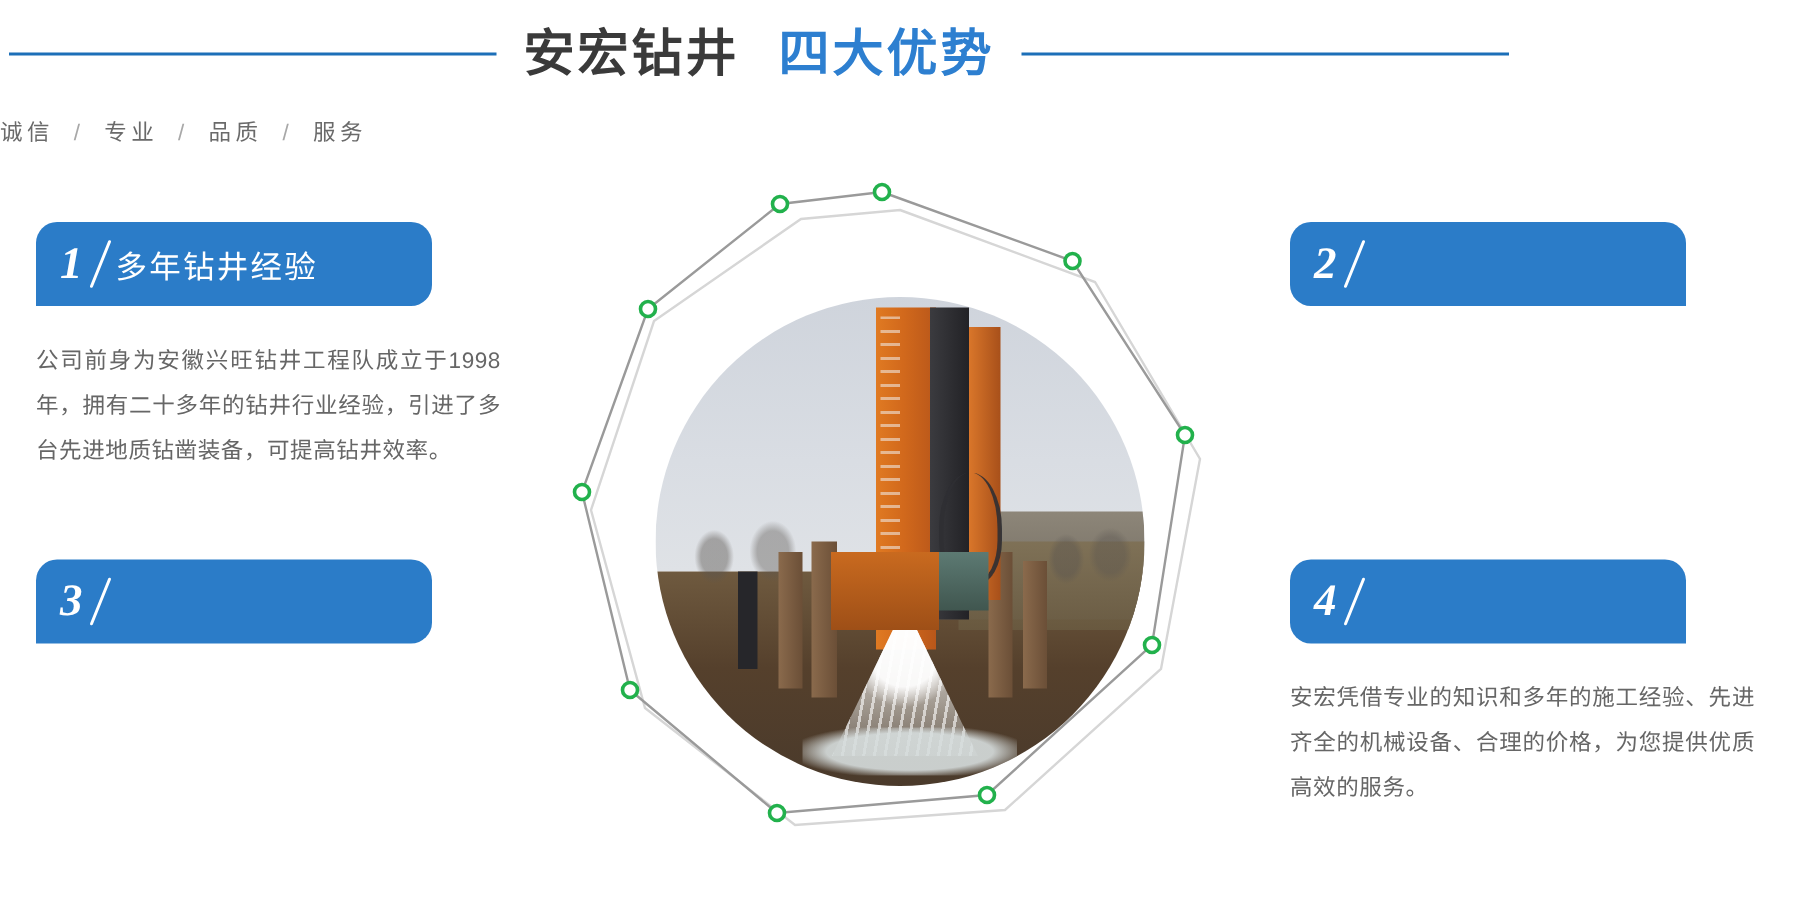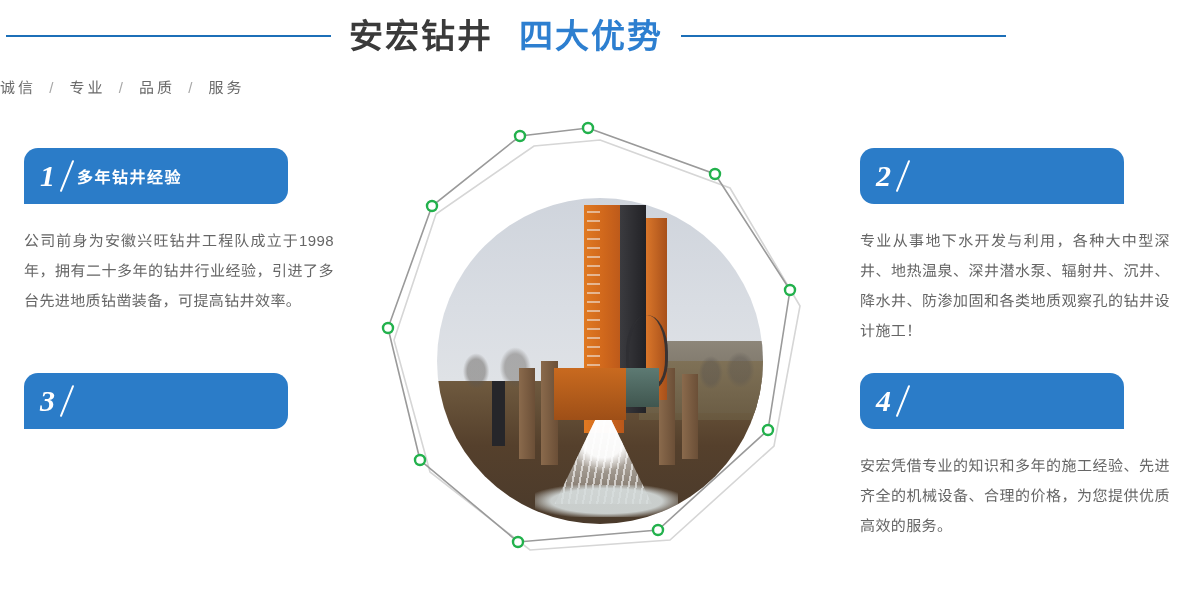--- a/index.html
+++ b/index.html
@@ -116,21 +116,21 @@
     font-family:"Liberation Serif","DejaVu Serif",serif;
     font-style:italic;font-weight:bold;font-size:30px;line-height:1;
     color:#ffffff;position:relative;padding-right:16px;margin-right:6px;
     letter-spacing:0;
   }
   .badge-num::after{
     content:"";position:absolute;right:3px;top:-2px;
     width:2px;height:34px;background:#fff;transform:rotate(22deg);
     border-radius:1px;
   }
-  .badge-title{font-size:16px;font-weight:bold;letter-spacing:1.5px;white-space:nowrap;}
+  .badge-title{font-size:21px;font-weight:normal;letter-spacing:1.5px;white-space:nowrap;}
 
   .feature-body{
     margin-top:22px;font-size:15px;line-height:2.0;color:#666666;
     letter-spacing:.4px;text-align:justify;width:310px;
   }
 
   
   .bottom-rule{position:absolute;left:0;bottom:0;width:1200px;height:2px;background:#ffffff;}
 </style>
 </head>
@@ -215,21 +215,20 @@
   <div class="feature left f3">
     <div class="badge shape-left">
       <span class="badge-num">3</span>
     </div>
   </div>
 
   <div class="feature right f2">
     <div class="badge shape-right">
       <span class="badge-num">2</span>
     </div>
-    <div class="feature-body">专业从事地下水开发与利用，各种大中型深井、地热温泉、深井潜水泵、辐射井、沉井、降水井、防渗加固和各类地质观察孔的钻井设计施工！</div>
   </div>
 
   <div class="feature right f4">
     <div class="badge shape-right">
       <span class="badge-num">4</span>
     </div>
     <div class="feature-body">安宏凭借专业的知识和多年的施工经验、先进齐全的机械设备、合理的价格，为您提供优质高效的服务。</div>
   </div>
 
   <div class="bottom-rule"></div>

